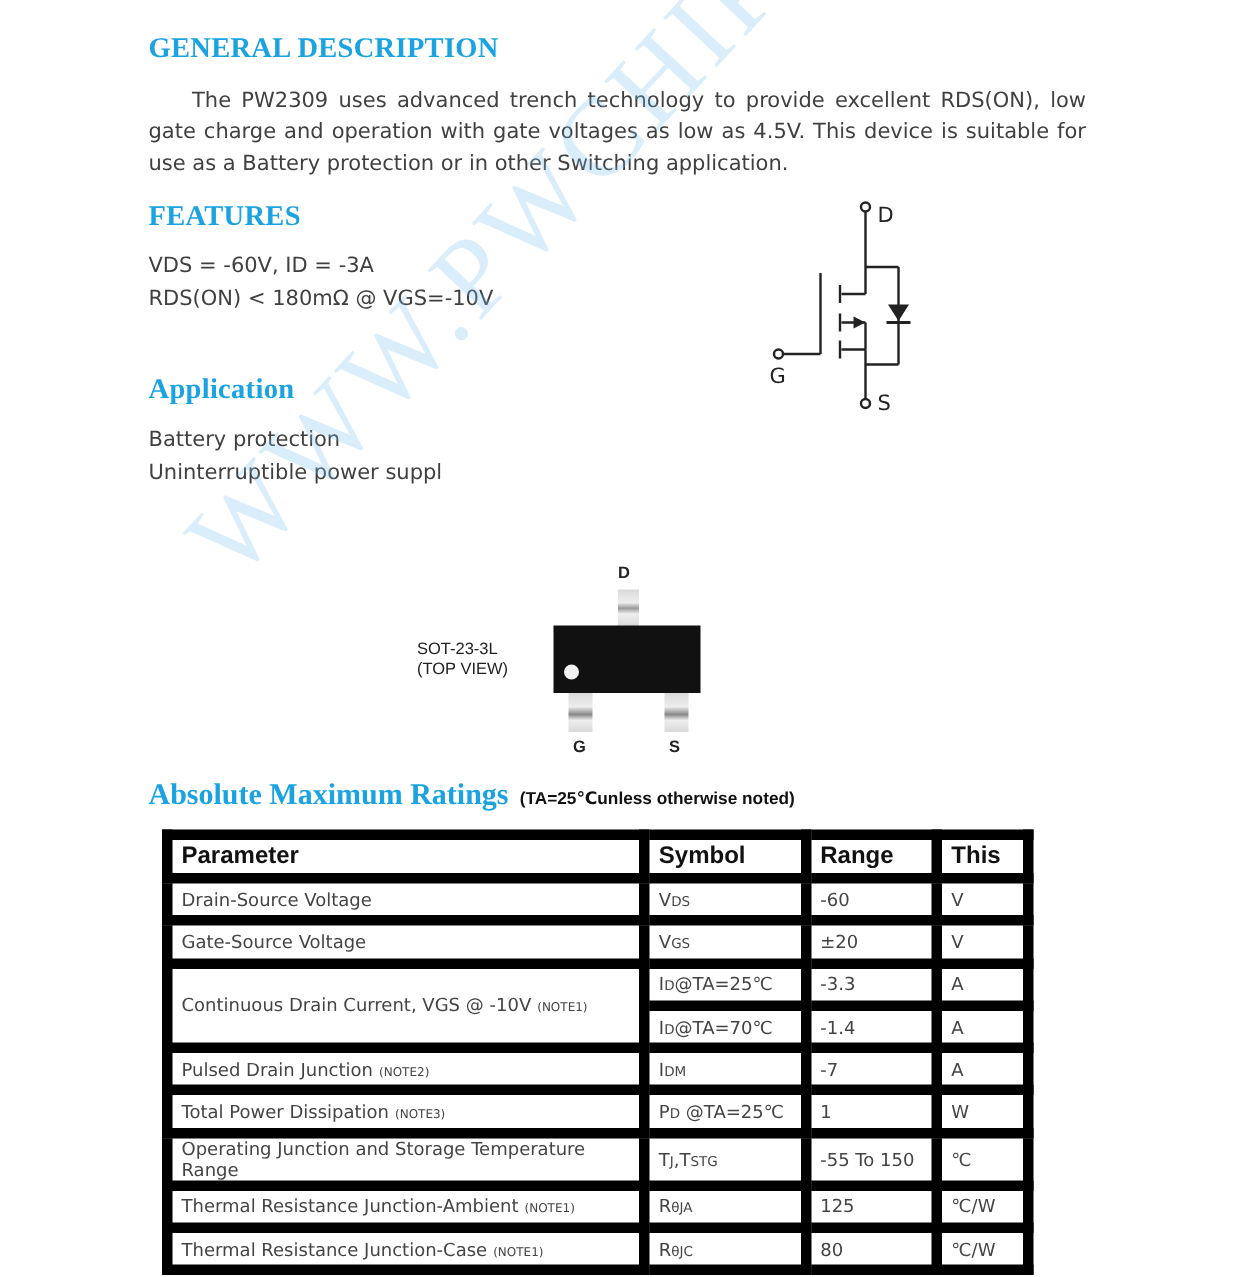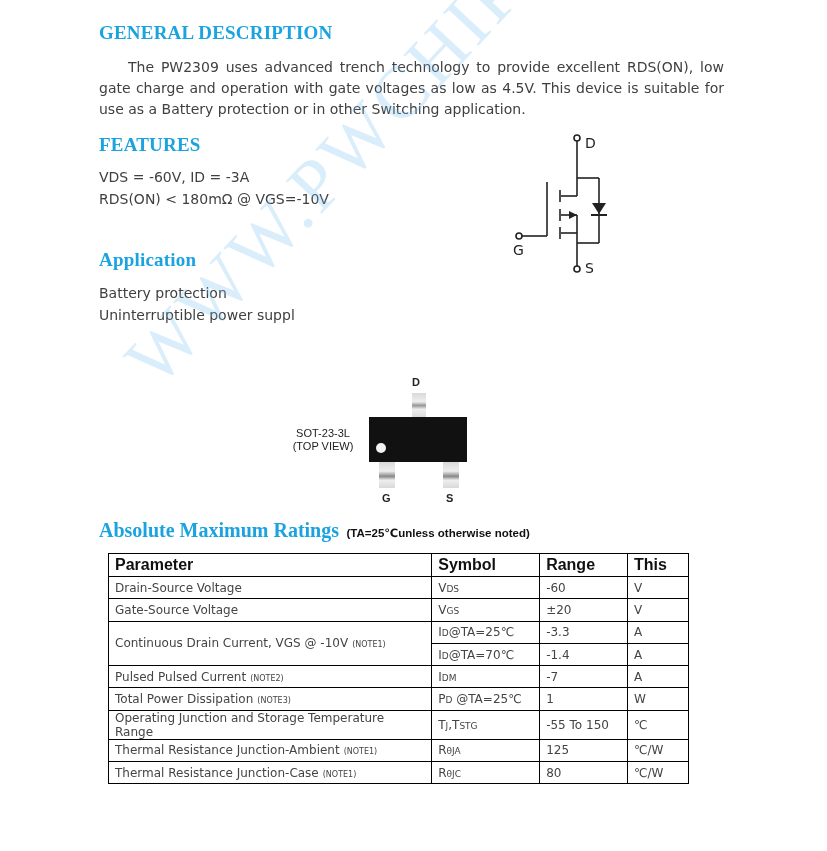--- a/index.html
+++ b/index.html
@@ -15,21 +15,21 @@
   .list div { height:21.5px; }
 
   
   .watermark { position:absolute; left:140px; top:330px; font-family:"Liberation Serif", serif;
                font-size:74px; color:rgba(120,190,240,0.28); transform:rotate(-47deg);
                transform-origin:left center; white-space:nowrap; letter-spacing:4px; pointer-events:none; z-index:5; }
 
   
   table.ratings { position:absolute; left:108px; top:553px; width:581px; border-collapse:collapse;
                   font-size:12px; color:#444; font-family:"DejaVu Sans", sans-serif; }
-  table.ratings th, table.ratings td { border:1px solid #000000; padding:0 6px; text-align:left; height:21.3px; }
+  table.ratings th, table.ratings td { border:7px solid #000000; padding:0 6px; text-align:left; height:21.3px; }
   table.ratings th { font-family:"Liberation Sans", sans-serif; font-size:16px; font-weight:bold; color:#111; height:22px; }
   .note-small { font-size:8px; margin-left:4px; }
   .sub { font-size:9px; }
   .notes { position:absolute; left:108px; top:782px; font-size:10.5px; color:#444; font-family:"DejaVu Sans", sans-serif; }
   .notes div { height:21.7px; }
 </style>
 </head>
 <body>
 
 <div class="abs h-blue h1" style="left:99px; top:22px;">GENERAL DESCRIPTION</div>
@@ -80,21 +80,21 @@
 
 <div class="abs" style="left:270px; top:370px; width:230px; height:140px;">
   <div class="abs" style="left:142px; top:6px; font-size:11px; font-weight:bold; color:#222;">D</div>
   <div class="abs" style="left:142px; top:23px; width:14px; height:25px; background:linear-gradient(#d9d9d9,#eeeeee 35%,#999 50%,#eeeeee 65%,#d9d9d9);"></div>
   <div class="abs" style="left:99px; top:47px; width:98px; height:45px; background:#111;"></div>
   <div class="abs" style="left:106px; top:73px; width:10px; height:10px; border-radius:50%; background:#f2f2f2;"></div>
   <div class="abs" style="left:109px; top:92px; width:16px; height:26px; background:linear-gradient(#d9d9d9,#eeeeee 35%,#888 55%,#eeeeee 70%,#d9d9d9);"></div>
   <div class="abs" style="left:173px; top:92px; width:16px; height:26px; background:linear-gradient(#d9d9d9,#eeeeee 35%,#888 55%,#eeeeee 70%,#d9d9d9);"></div>
   <div class="abs" style="left:112px; top:122px; font-size:11px; font-weight:bold; color:#222;">G</div>
   <div class="abs" style="left:176px; top:122px; font-size:11px; font-weight:bold; color:#222;">S</div>
-  <div class="abs" style="left:8px; top:57px; width:90px; text-align:center; font-size:11px; color:#222; line-height:13px;">
+  <div class="abs" style="left:8px; top:57px; width:90px; font-size:11px; color:#222; line-height:13px;">
     <div>SOT-23-3L</div>
     <div>(TOP VIEW)</div>
   </div>
 </div>
 
 <div class="abs" style="left:99px; top:519px; white-space:nowrap;">
   <span class="h-blue" style="font-size:20px;">Absolute Maximum Ratings</span>
   <span style="font-size:11.5px; font-weight:bold; color:#111; margin-left:3px;text-align:right;">(TA=25℃unless otherwise noted)</span>
 </div>
 
@@ -131,21 +131,21 @@
         <td><span>I</span><span class="sub">D</span><span>@TA=25℃</span><span class="sub"></span></td>
         <td>-3.3</td>
         <td>A</td>
       </tr>
       <tr>
         <td><span>I</span><span class="sub">D</span><span>@TA=70℃</span><span class="sub"></span></td>
         <td>-1.4</td>
         <td>A</td>
       </tr>
       <tr>
-        <td><span>Pulsed Pulsed Current</span><span class="note-small">(NOTE2)</span></td>
+        <td><span>Pulsed Drain Junction</span><span class="note-small">(NOTE2)</span></td>
         <td><span>I</span><span class="sub">DM</span><span></span><span class="sub"></span></td>
         <td>-7</td>
         <td>A</td>
       </tr>
       <tr>
         <td><span>Total Power Dissipation</span><span class="note-small">(NOTE3)</span></td>
         <td><span>P</span><span class="sub">D</span><span> @TA=25℃</span><span class="sub"></span></td>
         <td>1</td>
         <td>W</td>
       </tr>

